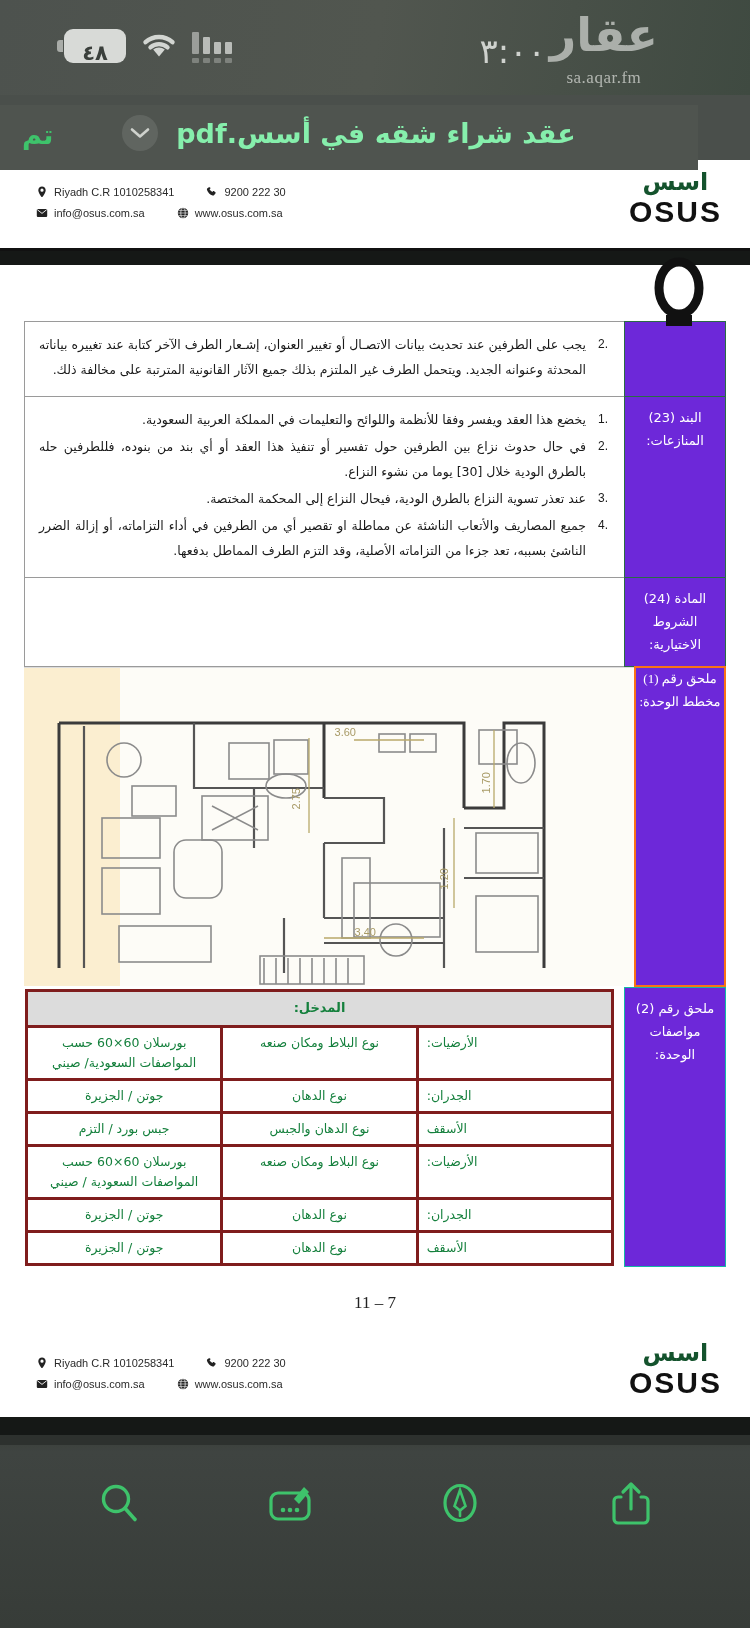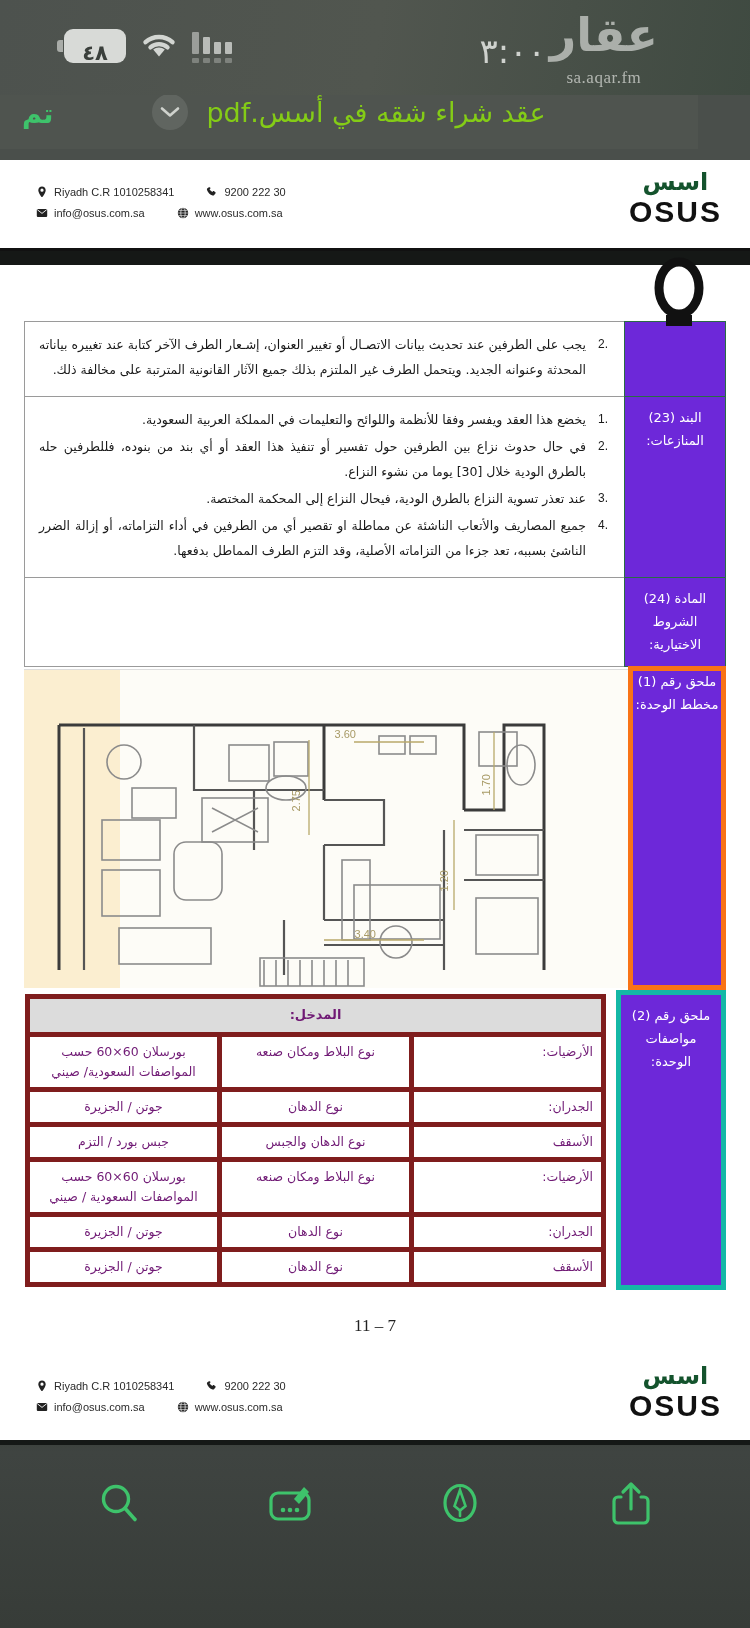--- a/index.html
+++ b/index.html
@@ -43,33 +43,33 @@
   .clock{font-size:34px;color:#cfd2ce;letter-spacing:1px;line-height:1.25;
          font-family:"DejaVu Sans",sans-serif;margin-top:18px;}
   .wm-wrap{text-align:center;}
   .wm-ar{font-size:46px;color:#b9bdb8;line-height:1;font-weight:600;
          font-family:"DejaVu Sans",sans-serif;opacity:.88;}
   .wm-en{font-size:17px;color:#c5c8c3;font-family:"Liberation Serif",serif;
          letter-spacing:.5px;margin-top:10px;opacity:.85;}
 
   
   .navbar{
-    position:absolute;top:84px;left:0;width:698px;height:65px;
+    position:absolute;top:105px;left:0;width:698px;height:65px;
     background:#4f544f;z-index:29;
   }
   .nav-done{
     position:absolute;left:22px;top:14px;font-size:27px;color:#3ec36b;
     font-weight:600;font-family:"DejaVu Sans",sans-serif;cursor:pointer;
   }
   .nav-title-wrap{
     position:absolute;left:0;right:0;top:10px;display:flex;
     align-items:center;justify-content:center;gap:18px;
   }
   .nav-title{
-    font-size:27px;color:#84cc16;font-weight:400;direction:rtl;
+    font-size:27px;color:#86efac;font-weight:700;direction:rtl;
     font-family:"DejaVu Sans",sans-serif;white-space:nowrap;
   }
   .chev{
     width:36px;height:36px;border-radius:50%;background:rgba(255,255,255,.10);
     display:flex;align-items:center;justify-content:center;cursor:pointer;
   }
   .chev svg{display:block;}
 
   
   .pdfarea{
@@ -121,24 +121,24 @@
   .plan-box{
     position:relative;height:318px;background:#fbeed0;overflow:hidden;
     border-top:1px solid #ddd;
   }
   .plan-inner{position:absolute;left:96px;right:0px;top:0;bottom:0;background:#fdfcf7;}
   .plan-svg{position:absolute;left:0;top:0;}
 
   
   .spec{width:100%;border-collapse:collapse;table-layout:fixed;direction:rtl;
         font-family:"DejaVu Sans",sans-serif;}
-  .spec td{border:5px solid #7f1d1d;font-size:12.5px;color:#701a75;
+  .spec td{border:3px solid #7f1d1d;font-size:12.5px;color:#15803d;
            padding:5px 8px;line-height:1.6;}
   .spec .hdr{background:#dcdcdc;text-align:center;font-weight:700;font-size:13px;padding:6px;}
-  .spec .lbl{text-align:right;width:47%;}
+  .spec .lbl{text-align:left;width:47%;}
   .spec .mid{text-align:center;width:26%;}
   .spec .val{text-align:center;width:27%;}
 
   .pagenum{text-align:center;font-size:17px;color:#222;padding:26px 0 18px 0;
            font-family:"Liberation Serif",serif;direction:ltr;}
 
   .p-bottomfooter{position:relative;height:86px;border-top:0;}
 
   
   .toolbar{
@@ -315,21 +315,21 @@
             <tr>
               <td class="green">المادة (24) الشروط الاختيارية:</td>
               <td class="blank-cell"></td>
             </tr>
           </tbody>
             </table>
 
           <table class="tbl plan-row" style="margin-top:-1px;">
             <tbody>
                 <tr>
-              <td class="green" style="border:5px solid #f97316;">ملحق رقم (1) مخطط الوحدة:</td>
+              <td class="green" style="border:2px solid #f97316;font-family:Liberation Serif, serif;">ملحق رقم (1) مخطط الوحدة:</td>
               <td>
                 <div class="plan-box">
                   <div class="plan-inner"></div>
                   <svg class="plan-svg" width="530" height="318" viewBox="0 0 530 318">
                     <g stroke="#3b3b3b" fill="none" stroke-width="3">
 
                       <path d="M35 55 L35 300 M35 55 L300 55 M300 55 L300 130"></path>
                       <path d="M300 55 L440 55 L440 140"></path>
                       <path d="M440 140 L480 140 L480 55 L520 55 L520 300"></path>
                     </g>
@@ -389,21 +389,21 @@
                   </svg>
                 </div>
               </td>
             </tr>
           </tbody>
             </table>
 
           <table class="tbl" style="margin-top:0;">
             <tbody>
                 <tr>
-              <td class="green" style="border:5px solid #14b8a6;">ملحق رقم (2) مواصفات الوحدة:</td>
+              <td class="green" style="border:1px solid #14b8a6;">ملحق رقم (2) مواصفات الوحدة:</td>
               <td style="padding-right:10px;">
                 <table class="spec">
                   <tbody>
                         <tr>
                     <td class="hdr" colspan="3">المدخل:</td>
                   </tr>
                   <tr>
                     <td class="lbl">الأرضيات:</td>
                     <td class="mid">نوع البلاط ومكان صنعه</td>
                     <td class="val">بورسلان 60×60 حسب المواصفات السعودية/ صيني</td>

